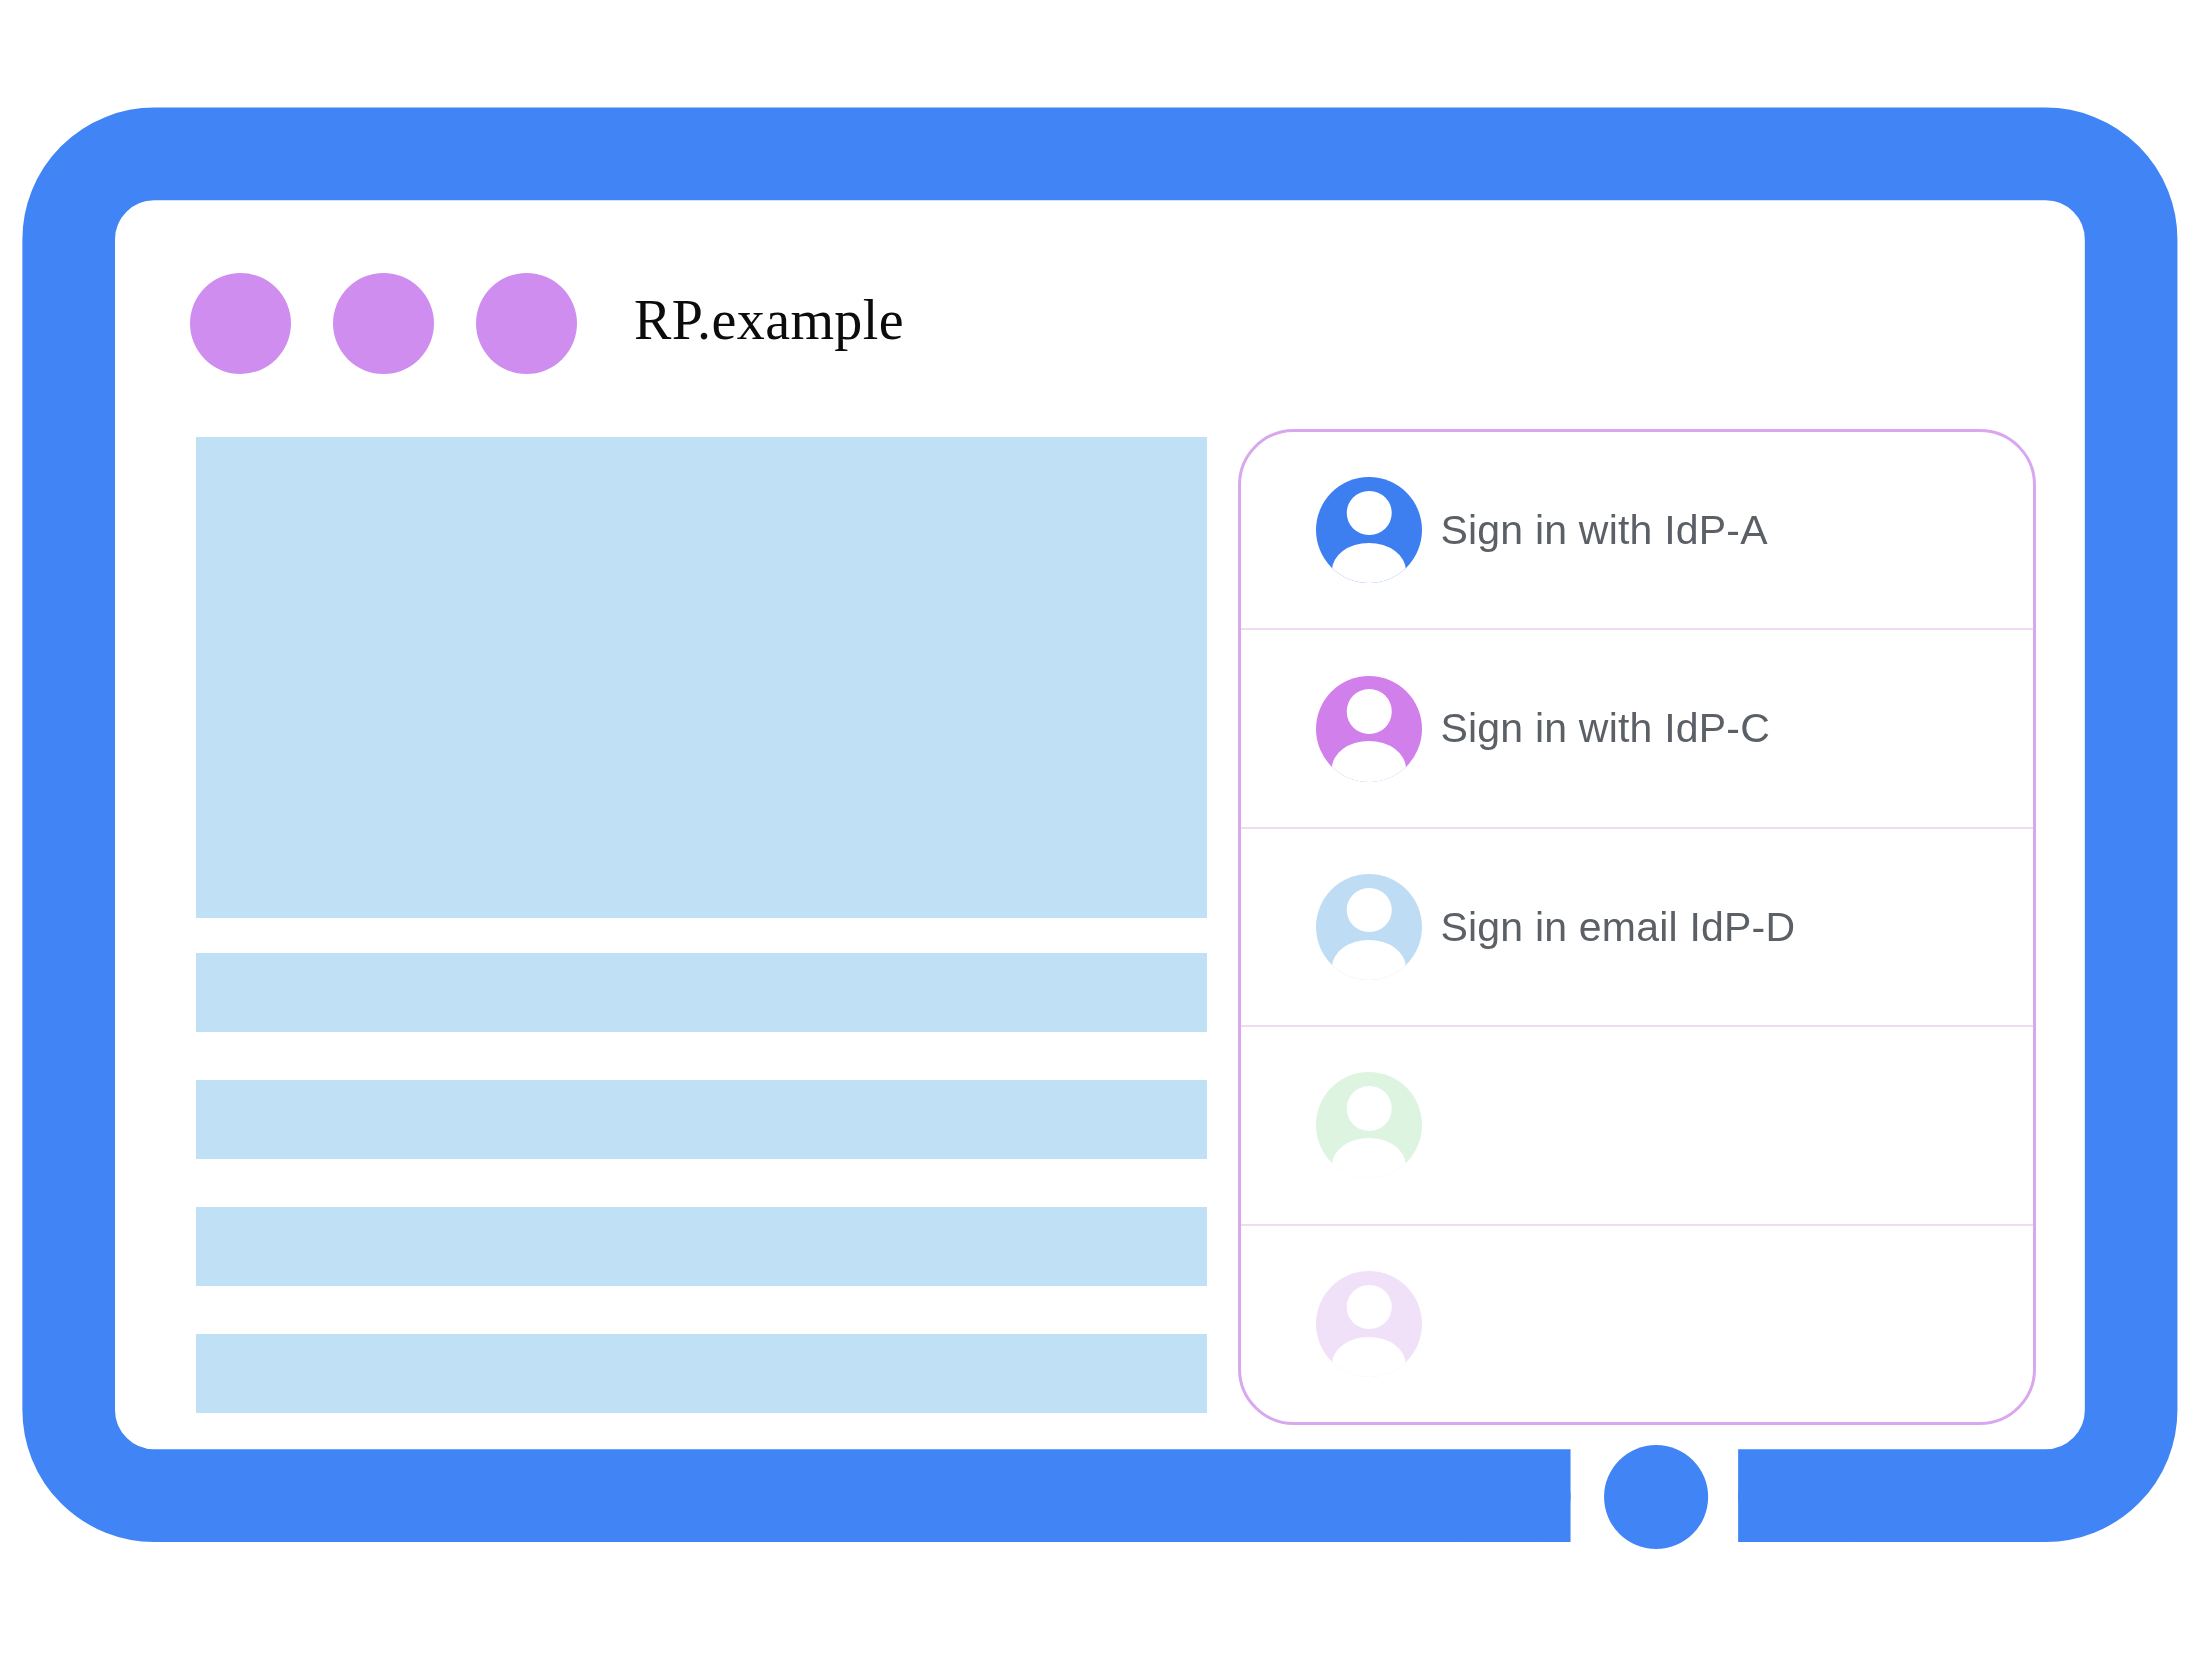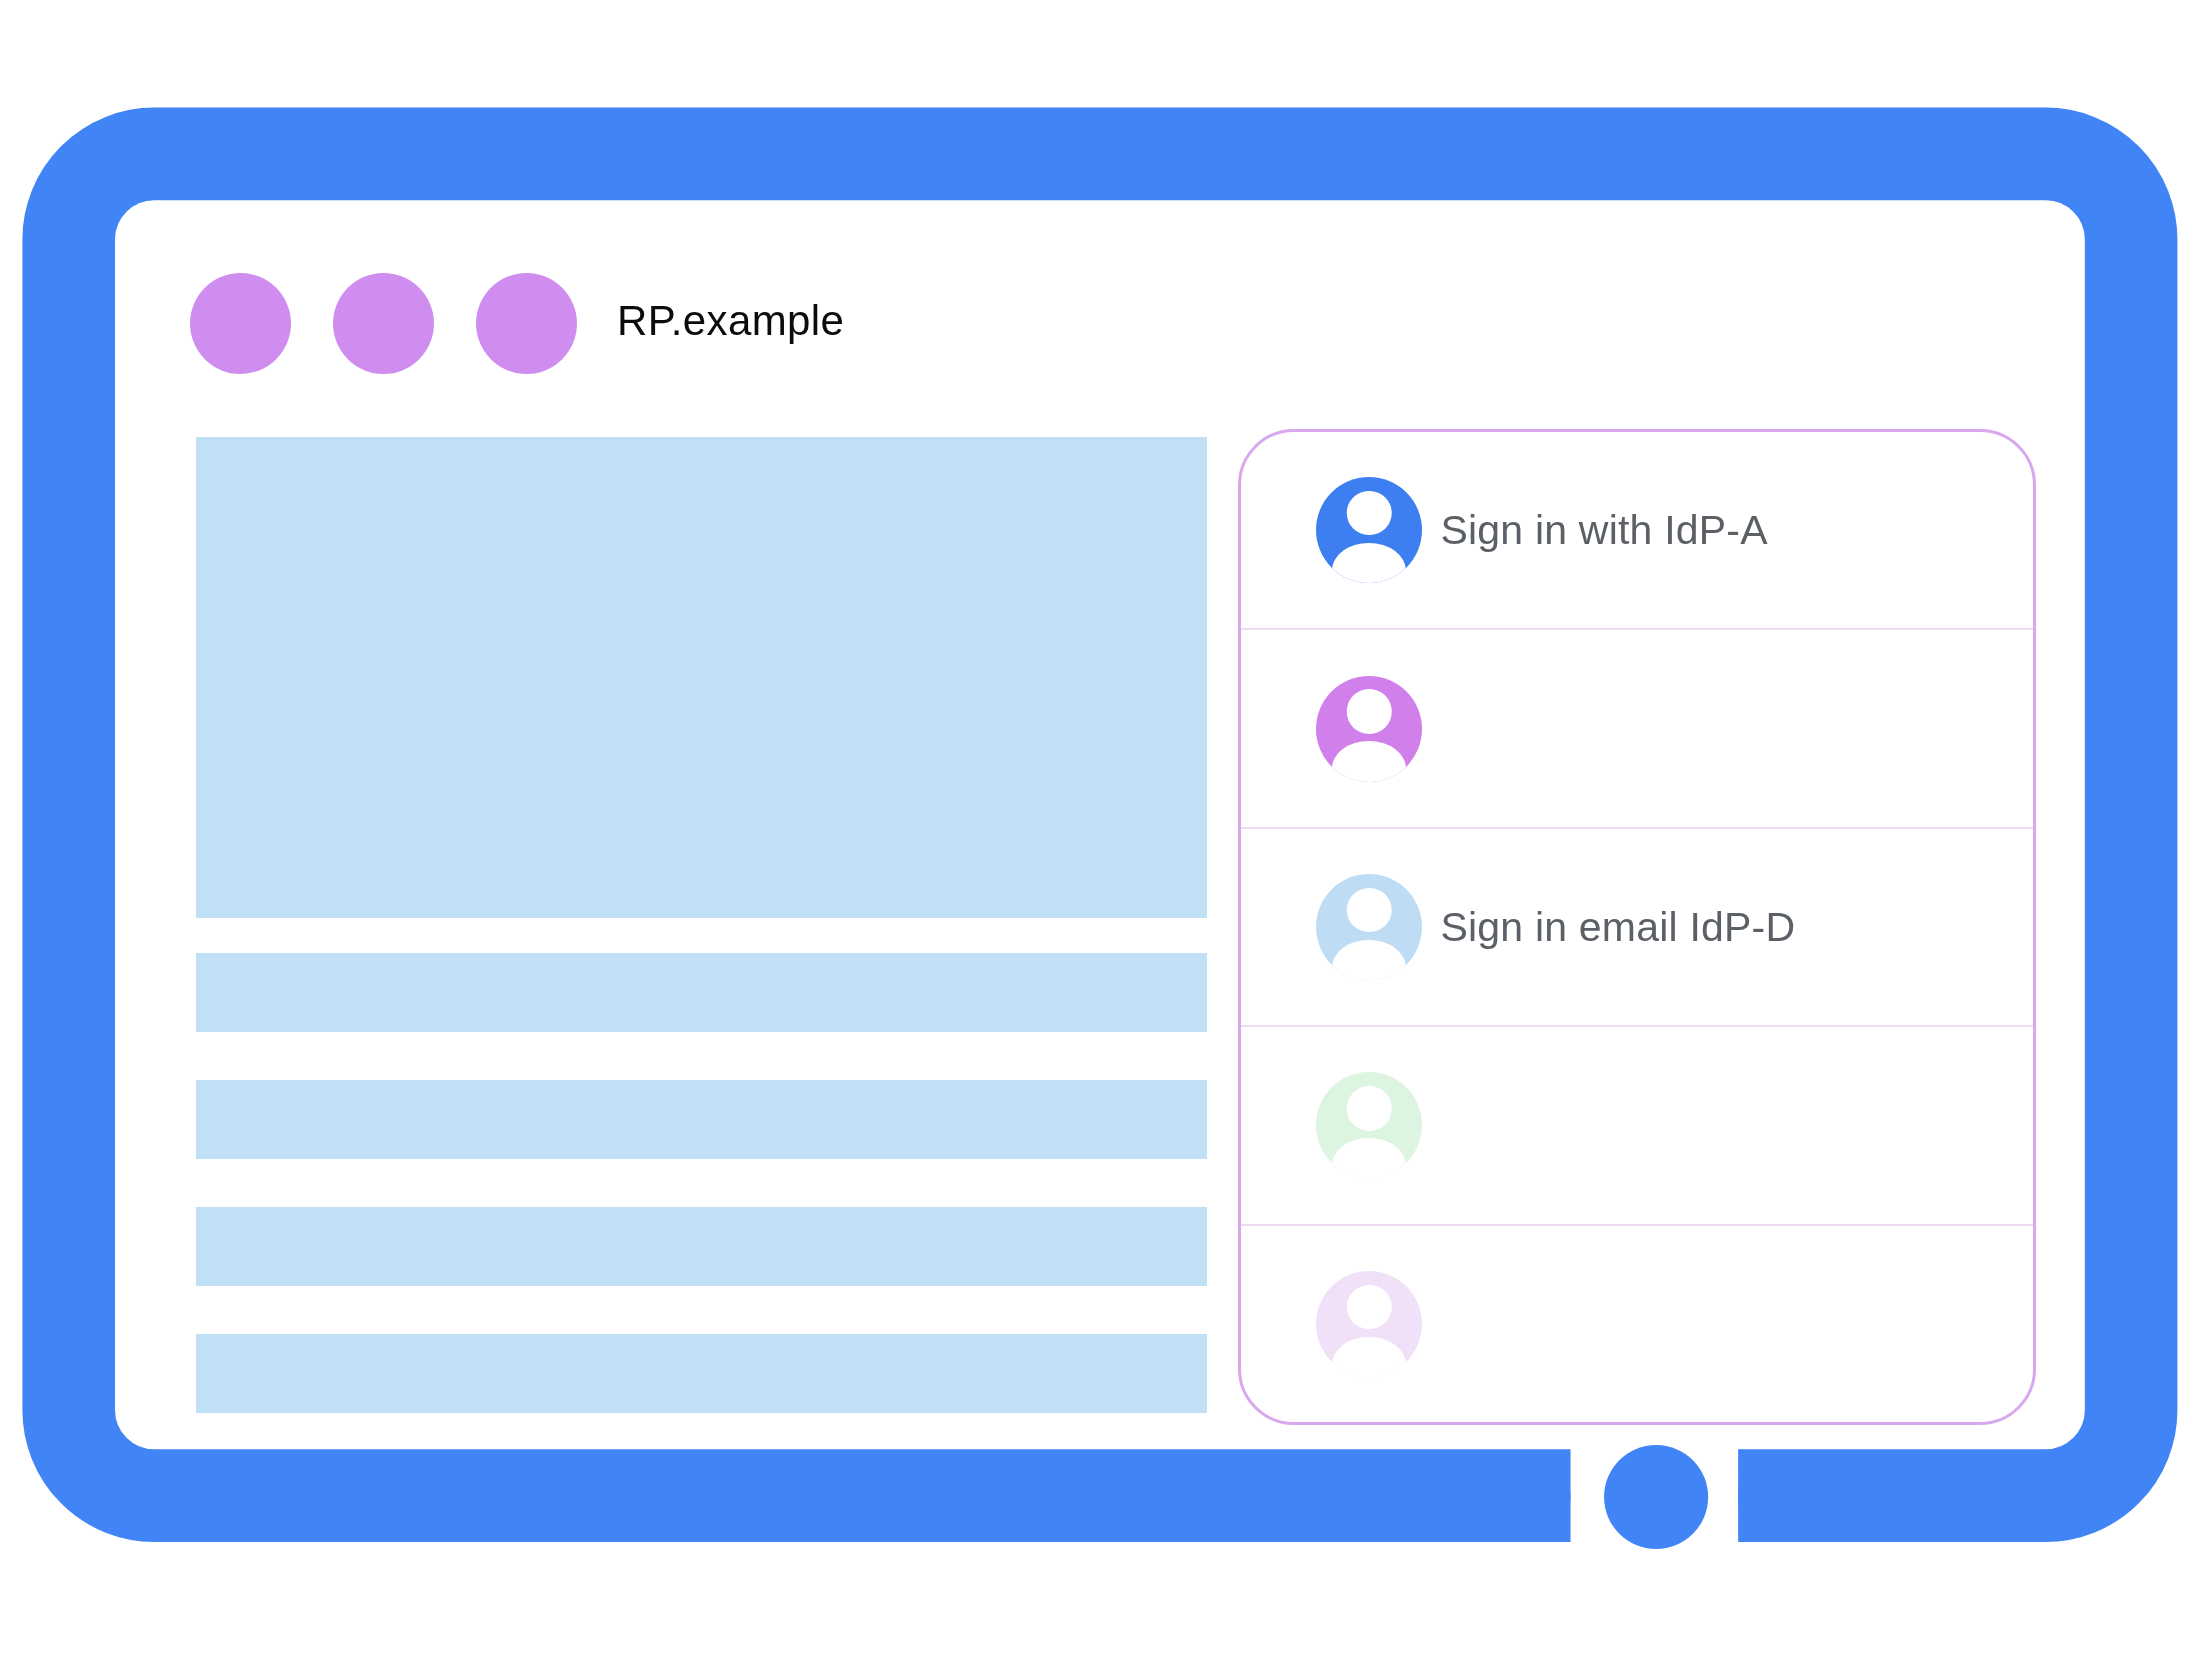--- a/index.html
+++ b/index.html
@@ -18,22 +18,22 @@
   .home-dot{fill:var(--frame);}
 
   
   .dot{
     position:absolute;top:273px;width:101px;height:101px;border-radius:50%;
     background:var(--dot);
   }
   .dot1{left:190px;} .dot2{left:333px;} .dot3{left:476px;}
 
   .page-title{
-    position:absolute;left:617px;top:296px;
-    font-size:42px;line-height:49px;color:#0c0c0c;letter-spacing:0.4px;
+    position:absolute;left:634px;top:296px;
+    font-size:56px;line-height:49px;color:#0c0c0c;letter-spacing:0.4px;font-family:Liberation Serif, serif;
   }
 
   
   .ph{position:absolute;left:196px;width:1011px;background:var(--placeholder);}
   .ph-hero{top:437px;height:481px;}
   .ph-line1{top:953px;height:79px;}
   .ph-line2{top:1080px;height:79px;}
   .ph-line3{top:1207px;height:79px;}
   .ph-line4{top:1334px;height:79px;}
 
@@ -106,20 +106,21 @@
         <span class="head" style="background: rgb(255, 255, 255);"></span>
         <span class="body" style="background: rgb(255, 255, 255);"></span>
       </span>
       <span class="label">Sign in with IdP-A</span>
     </div>
       <div class="row">
       <span class="avatar" style="background: rgb(209, 127, 234);">
         <span class="head" style="background: rgb(255, 255, 255);"></span>
         <span class="body" style="background: rgb(255, 255, 255);"></span>
       </span>
+      <span class="label">Sign in with IdP-C</span>
     </div>
       <div class="row">
       <span class="avatar" style="background: rgb(190, 221, 245);">
         <span class="head" style="background: rgb(255, 255, 255);"></span>
         <span class="body" style="background: rgb(255, 255, 255);"></span>
       </span>
       <span class="label">Sign in email IdP-D</span>
     </div>
       <div class="row">
       <span class="avatar" style="background: rgb(220, 244, 224);">

